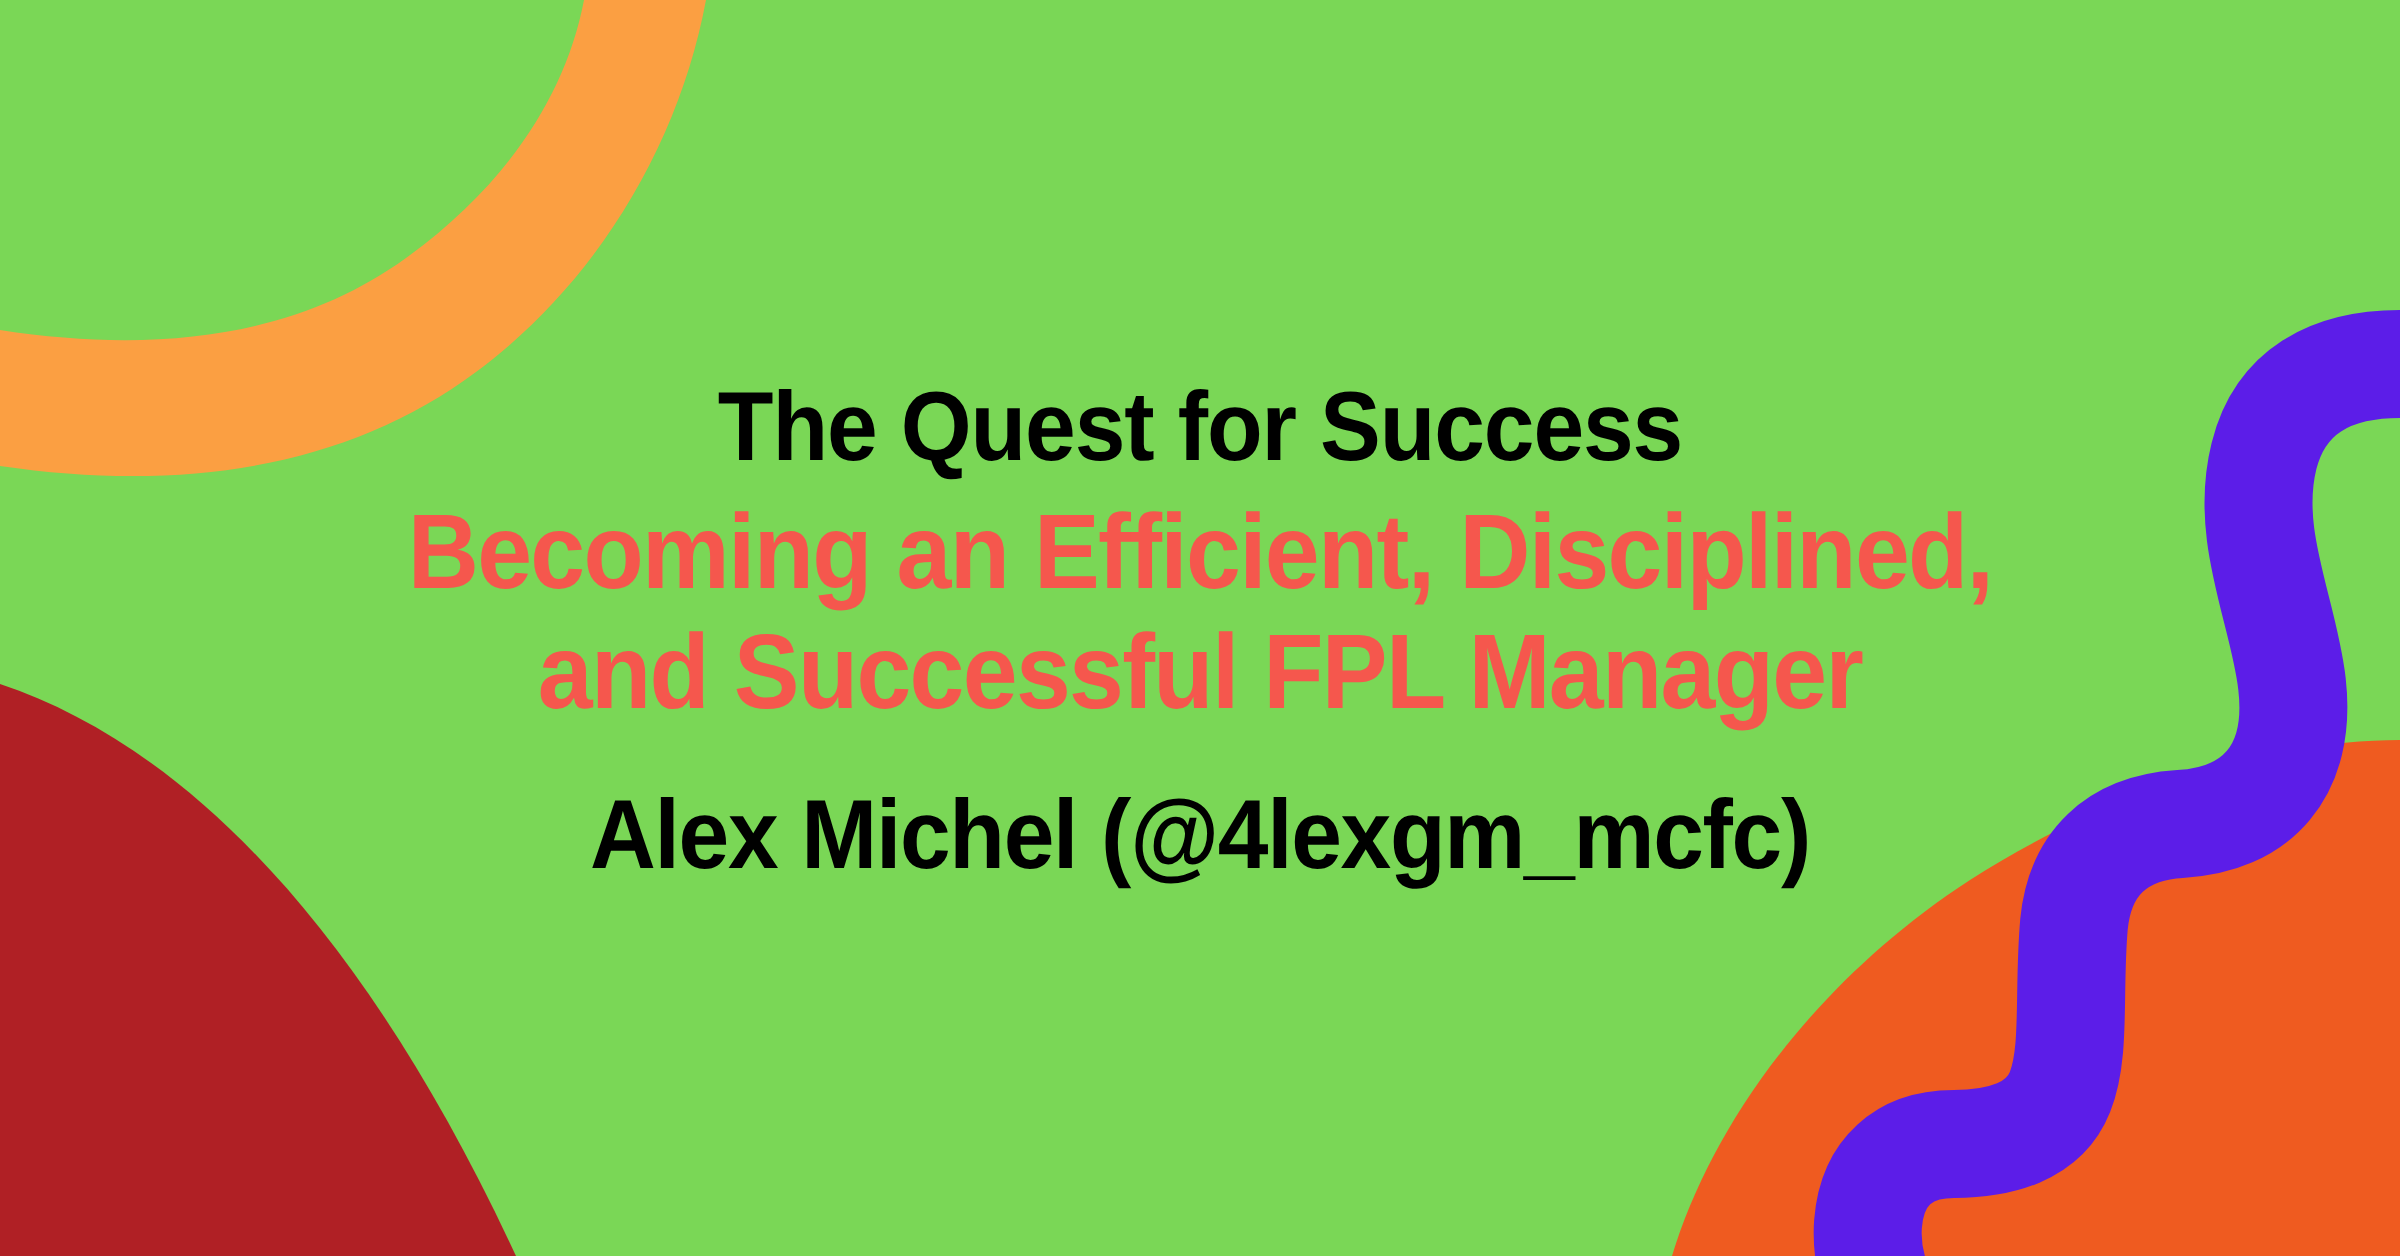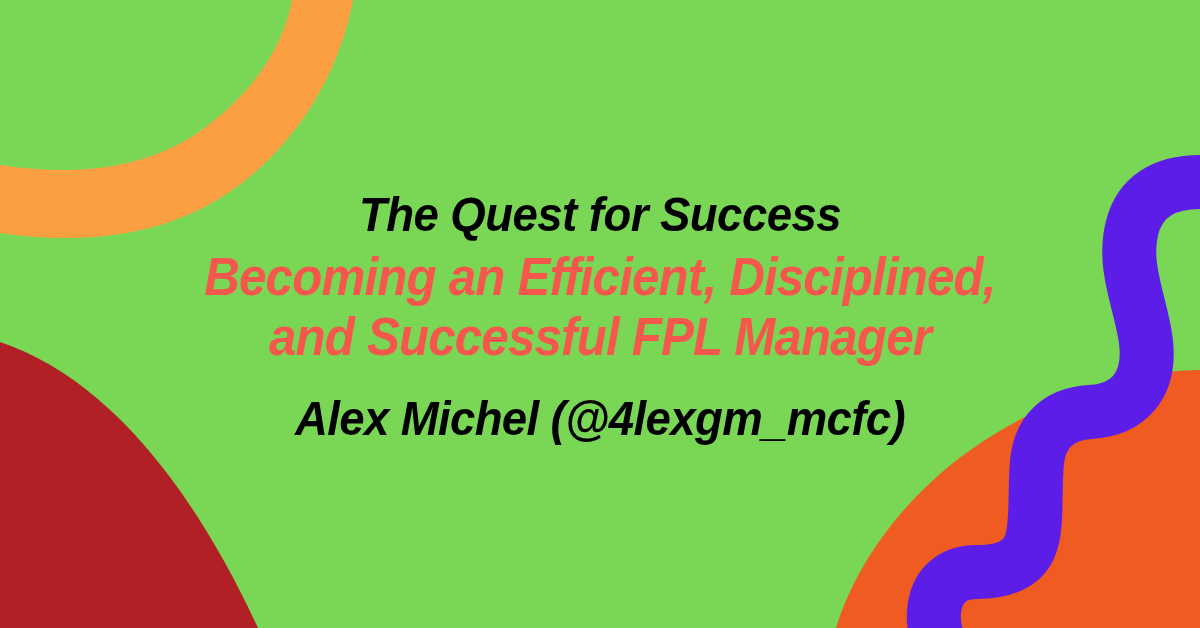--- a/index.html
+++ b/index.html
@@ -36,21 +36,20 @@
     align-items: center;
     justify-content: center;
     text-align: center;
     z-index: 5;
     pointer-events: none;
   }
 
   .text-stack {
     width: 1000px;
     margin-top: 6px;
-    font-style: italic;
   }
 
   .title {
     font-family: "Liberation Sans", sans-serif;
     font-weight: bold;
     font-size: 49px;
     line-height: 1.06;
     letter-spacing: -0.6px;
     color: #000000;
     margin: 0 0 6px 0;

